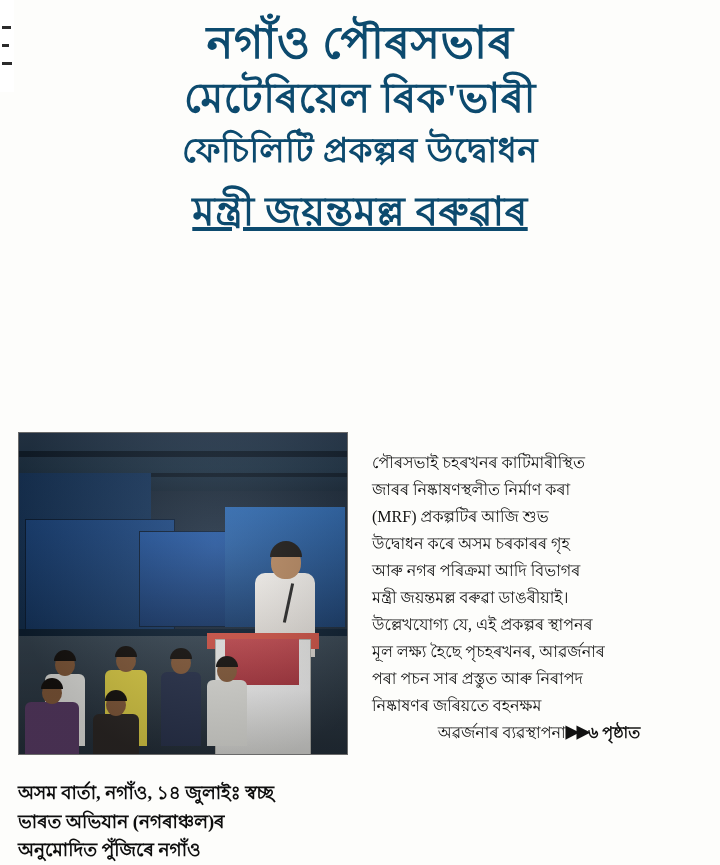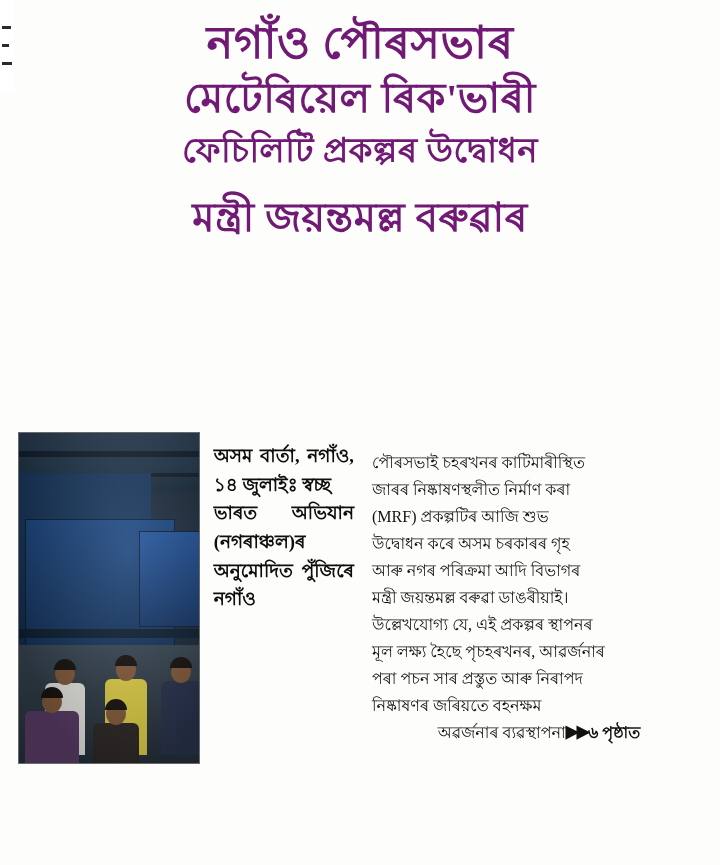--- a/index.html
+++ b/index.html
@@ -45,47 +45,47 @@
   .bleed-top .ln.c { top: 62px; width: 10px; }
 
   
   .headline {
     padding: 14px 18px 6px 18px;
     text-align: center;
   }
   .headline .hl {
     font-family: "Liberation Serif", serif;
     font-weight: bold;
-    color: #701a75;
+    color: #0c4a6e;
     letter-spacing: 0.5px;
     line-height: 1.12;
     white-space: nowrap;
   }
   .hl1 { font-size: 45px; margin-top: 4px; }
   .hl2 { font-size: 43px; margin-top: 6px; }
   .hl3 { font-size: 41px; margin-top: 8px; }
   .hl4 { font-size: 34px; margin-top: 10px; }
-  .hl5 { font-size: 40px; margin-top: 26px; }
+  .hl5 { font-size: 40px; margin-top: 20px; text-decoration: underline; }
 
   
   .body-area {
     position: absolute;
     left: 0;
     top: 432px;
     width: 720px;
     height: 433px;
     display: flex;
     padding: 0 14px 0 18px;
     gap: 18px;
   }
 
   .col-left {
     width: 336px;
     display: flex;
-    flex-direction: row;
+    flex-direction: column;
     gap: 14px;
   }
   .col-right {
     width: 334px;
     padding-top: 2px;
   }
 
   
   .photo {
     position: relative;

